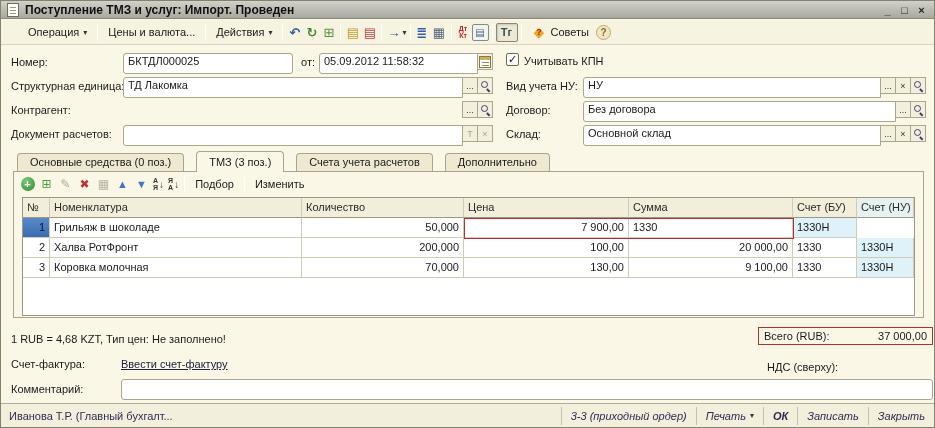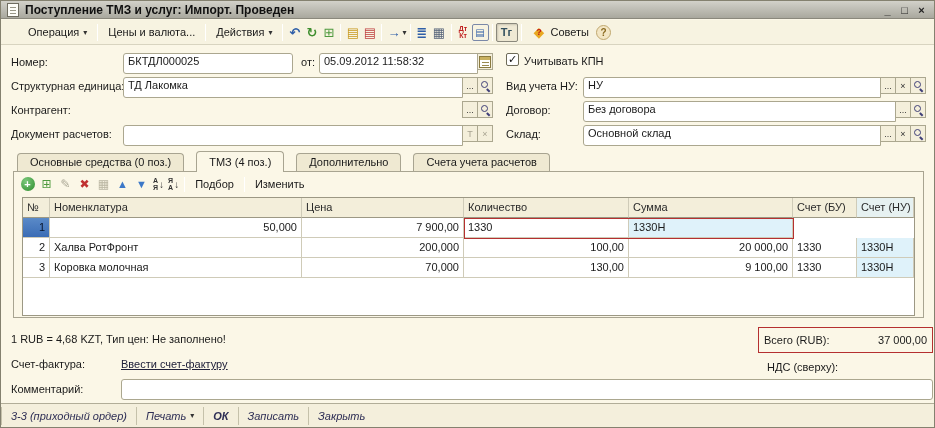--- a/index.html
+++ b/index.html
@@ -106,21 +106,21 @@
   .tc{ border-right:1px solid #CFCBB8; border-bottom:1px solid #CFCBB8; padding:3px 4px 2px 4px;
     font-size:11px; white-space:nowrap; overflow:hidden; height:20px; }
   .thead .tc{ background:#F3EEDA; border-bottom:1px solid #9C9884; color:#2A2A2A; }
   .thead .tc.nu{ background:#E6F1F1; }
   .tc.num{ text-align:right; }
   .tc.nu{ background:#DFF2FA; }
   .tc.sel{ background:linear-gradient(#5A8AC8,#3A6CB5); color:#06132B; }
   .redbox{ position:absolute; border:1px solid #B53030; pointer-events:none; z-index:2; }
   
   .rate{ position:absolute; left:10px; top:332px; }
-  .totalbox{ position:absolute; left:757px; top:326px; width:175px; height:26px;
+  .totalbox{ position:absolute; left:757px; top:326px; width:175px; height:18px;
     border:1px solid #B53030; display:flex; align-items:center; justify-content:space-between;
     padding:0 5px; }
   .vat{ position:absolute; left:766px; top:360px; }
   .invlbl{ position:absolute; left:10px; top:357px; }
   .invlink{ position:absolute; left:120px; top:357px; text-decoration:underline; color:#20203A; }
   .cmtlbl{ position:absolute; left:10px; top:382px; }
   .cmtinp{ left:120px; top:378px; width:812px; }
   
   .statusbar{ position:absolute; left:0; top:402px; width:100%; height:24px;
     background:#F4EFDC; border-top:1px solid #B1AD98; display:flex; align-items:center;
@@ -236,23 +236,23 @@
   <span class="lbl" style="left:505px;top:127px">Склад:</span>
   <span class="inp" style="left:582px;top:124px;width:298px">Основной склад</span>
   <span class="fbtn" style="left:880px;top:124px">...</span>
   <span class="fbtn" style="left:895px;top:124px">×</span>
   <span class="fbtn" style="left:910px;top:124px">
       <span class="mag"></span>
     </span>
 
   <div class="tabs">
     <span class="tab">Основные средства (0 поз.)</span>
-    <span class="tab active">ТМЗ (4 поз.)</span>
+    <span class="tab active">ТМЗ (3 поз.)</span>
+    <span class="tab">Счета учета расчетов</span>
     <span class="tab">Дополнительно</span>
-    <span class="tab">Счета учета расчетов</span>
   </div>
 
   <div class="panel">
 
     <div class="gridbar">
       <span class="gico">
           <span class="g-add">+</span>
         </span>
       <span class="gico g-copy">⊞</span>
       <span class="gico g-edit">✎</span>
@@ -277,28 +277,29 @@
       <span class="gsep"></span>
       <span class="gtxt">Подбор</span>
       <span class="gsep"></span>
       <span class="gtxt">Изменить</span>
     </div>
 
     <div class="tbl">
       <div class="trow thead">
         <span class="tc">№</span>
         <span class="tc">Номенклатура</span>
+        <span class="tc">Количество</span>
         <span class="tc">Цена</span>
-        <span class="tc">Количество</span>
         <span class="tc">Сумма</span>
         <span class="tc">Счет (БУ)</span>
         <span class="tc nu">Счет (НУ)</span>
       </div>
       <div class="trow">
         <span class="tc num sel">1</span>
+        <span class="tc">Грильяж в шоколаде</span>
         <span class="tc num">50,000</span>
         <span class="tc num">7 900,00</span>
         <span class="tc">1330</span>
         <span class="tc nu">1330Н</span>
       </div>
       <div class="trow">
         <span class="tc num">2</span>
         <span class="tc">Халва РотФронт</span>
         <span class="tc num">200,000</span>
         <span class="tc num">100,00</span>
@@ -328,20 +329,21 @@
   </div>
   <span class="lbl vat">НДС (сверху):</span>
 
   <span class="lbl invlbl">Счет-фактура:</span>
   <span class="lbl invlink">Ввести счет-фактуру</span>
 
   <span class="lbl cmtlbl">Комментарий:</span>
   <span class="inp rnd cmtinp"></span>
 
   <div class="statusbar">
+    <span class="st-user">Иванова Т.Р. (Главный бухгалт...</span>
     <span class="st-item">3-3 (приходный ордер)</span>
     <span class="st-item">
       <span>Печать</span>
       <span class="caret">▾</span>
     </span>
     <span class="st-item bold">ОК</span>
     <span class="st-item">Записать</span>
     <span class="st-item">Закрыть</span>
   </div>
 

